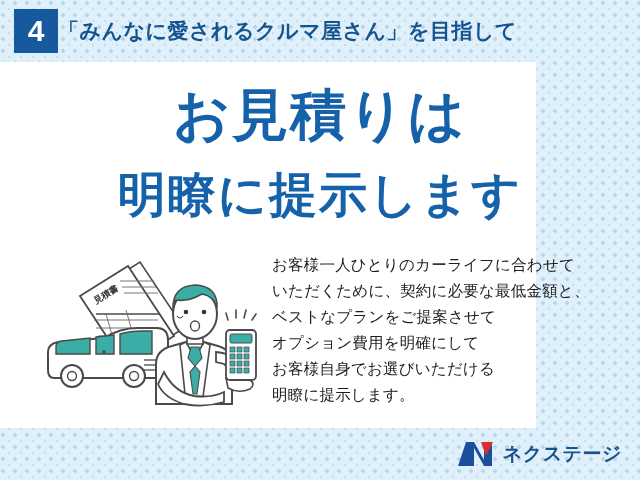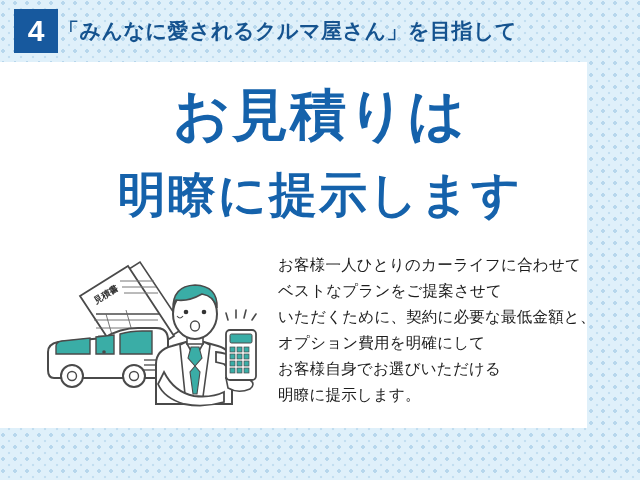--- a/index.html
+++ b/index.html
@@ -34,21 +34,21 @@
   .header-title{
     margin-left:0;
     color:#15538f;
     font-size:21px;
     font-weight:bold;
     letter-spacing:.5px;
     white-space:nowrap;
   }
   
   .card{
-    position:absolute;left:0;top:62px;width:587px;height:366px;
+    position:absolute;left:0;top:62px;width:536px;height:366px;
     background:#ffffff;
   }
   
   .headline{
     position:absolute;left:0;width:640px;text-align:center;
     color:#1562ab;
     font-weight:bold;
     letter-spacing:2px;
     white-space:nowrap;
     font-family:"DejaVu Sans","Liberation Sans",sans-serif;
@@ -56,21 +56,20 @@
   .headline-1{top:25px;font-size:56px;line-height:1;}
   .headline-2{top:108px;font-size:48px;line-height:1;}
   
   .body-copy{
     position:absolute;left:272px;top:190px;width:350px;
     color:#1d1d1d;
     font-size:15.5px;
     line-height:26px;
     letter-spacing:.2px;
     font-family:"DejaVu Sans","Liberation Sans",sans-serif;
-    margin-left:6px;
   }
   .body-copy div{white-space:nowrap;}
   
   .illustration{
     position:absolute;left:34px;top:190px;width:232px;height:165px;
   }
   
   .footer{
     position:absolute;left:0;top:428px;width:640px;height:52px;
     display:flex;align-items:center;justify-content:flex-end;
@@ -193,23 +192,32 @@
             <line x1="210" y1="66" x2="212" y2="58"></line>
             <line x1="218" y1="68" x2="222" y2="62"></line>
           </g>
         </g>
 
       </svg>
     </div>
 
     <div class="body-copy">
       <div>お客様一人ひとりのカーライフに合わせて</div>
+      <div>いただくために、契約に必要な最低金額と、</div>
       <div>ベストなプランをご提案させて</div>
-      <div>いただくために、契約に必要な最低金額と、</div>
       <div>オプション費用を明確にして</div>
       <div>お客様自身でお選びいただける</div>
       <div>明瞭に提示します。</div>
     </div>
 
   </div>
 
+  <div class="footer">
+    <div class="logo-wrap">
+      <svg width="40" height="28" viewBox="0 0 40 28">
+        <path d="M2,26 L10,2 L18,2 L28,20 L28,2 L36,2 L36,26 L28,26 L18,8 L18,26 Z" fill="#1b4f9c"></path>
+        <path d="M25,2 L37,2 L30,16 Z" fill="#e02b2b"></path>
+      </svg>
+      <div class="logo-text">ネクステージ</div>
+    </div>
+  </div>
 
 </div>
 
 </body></html>

